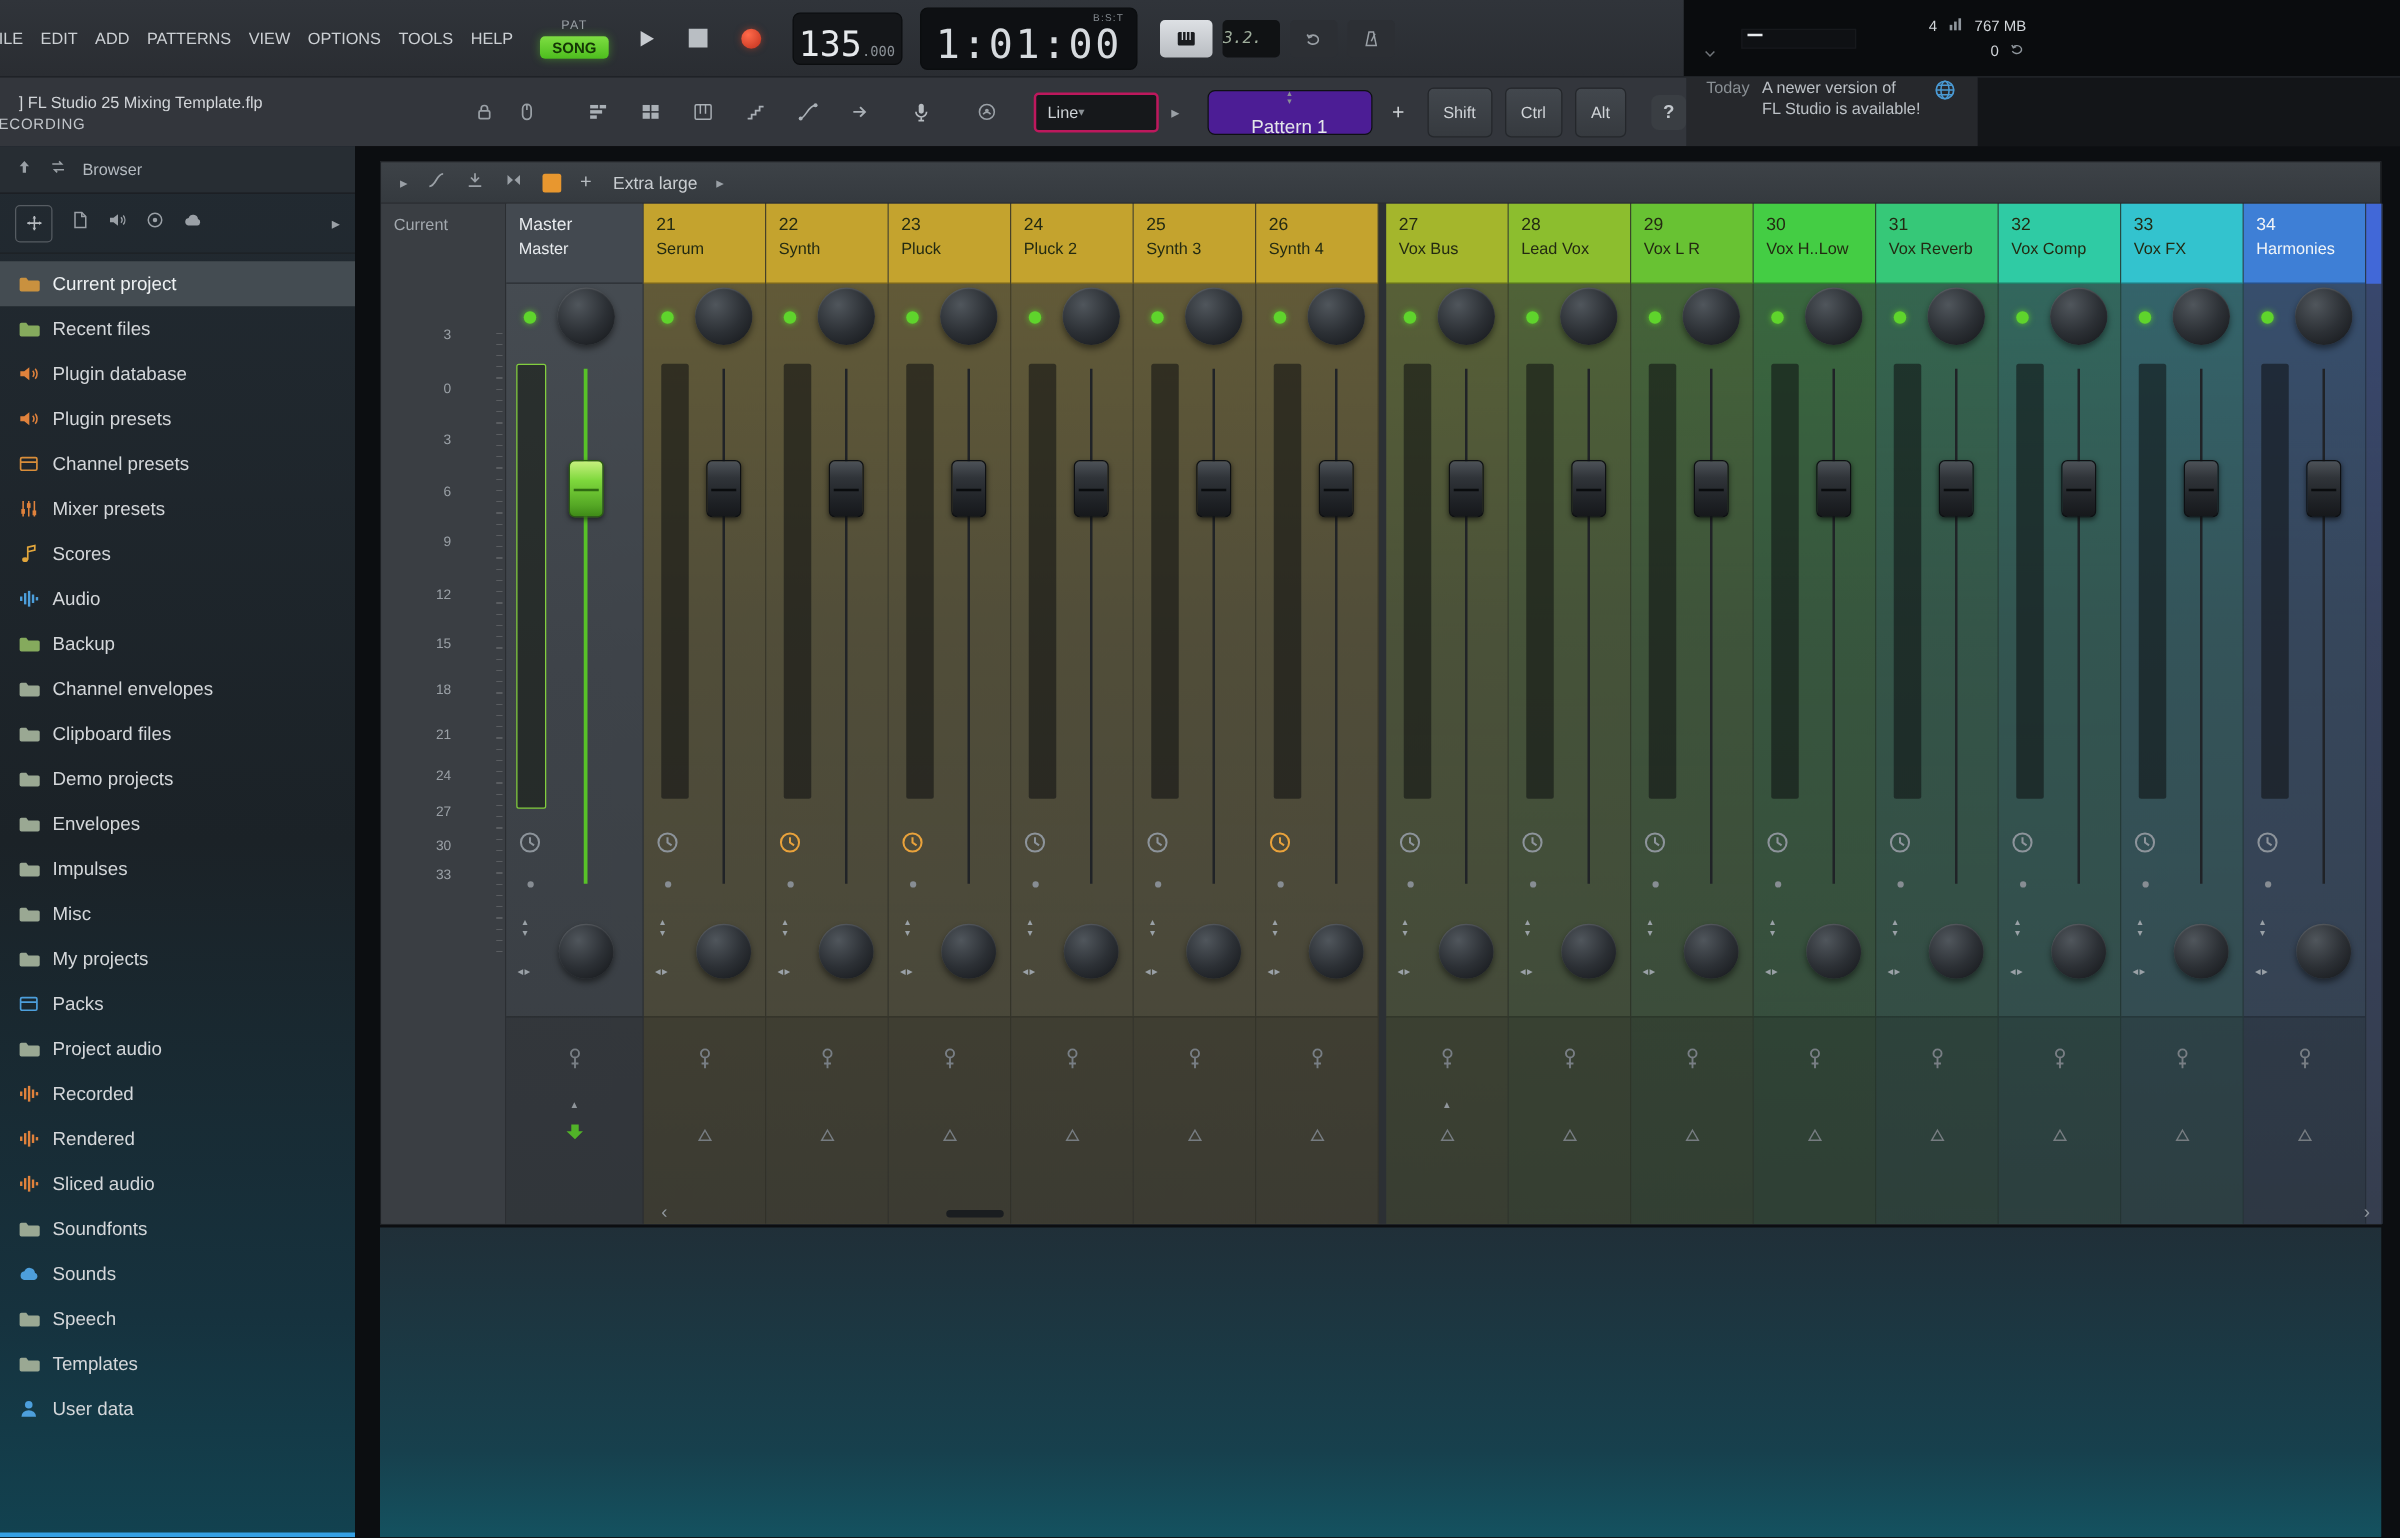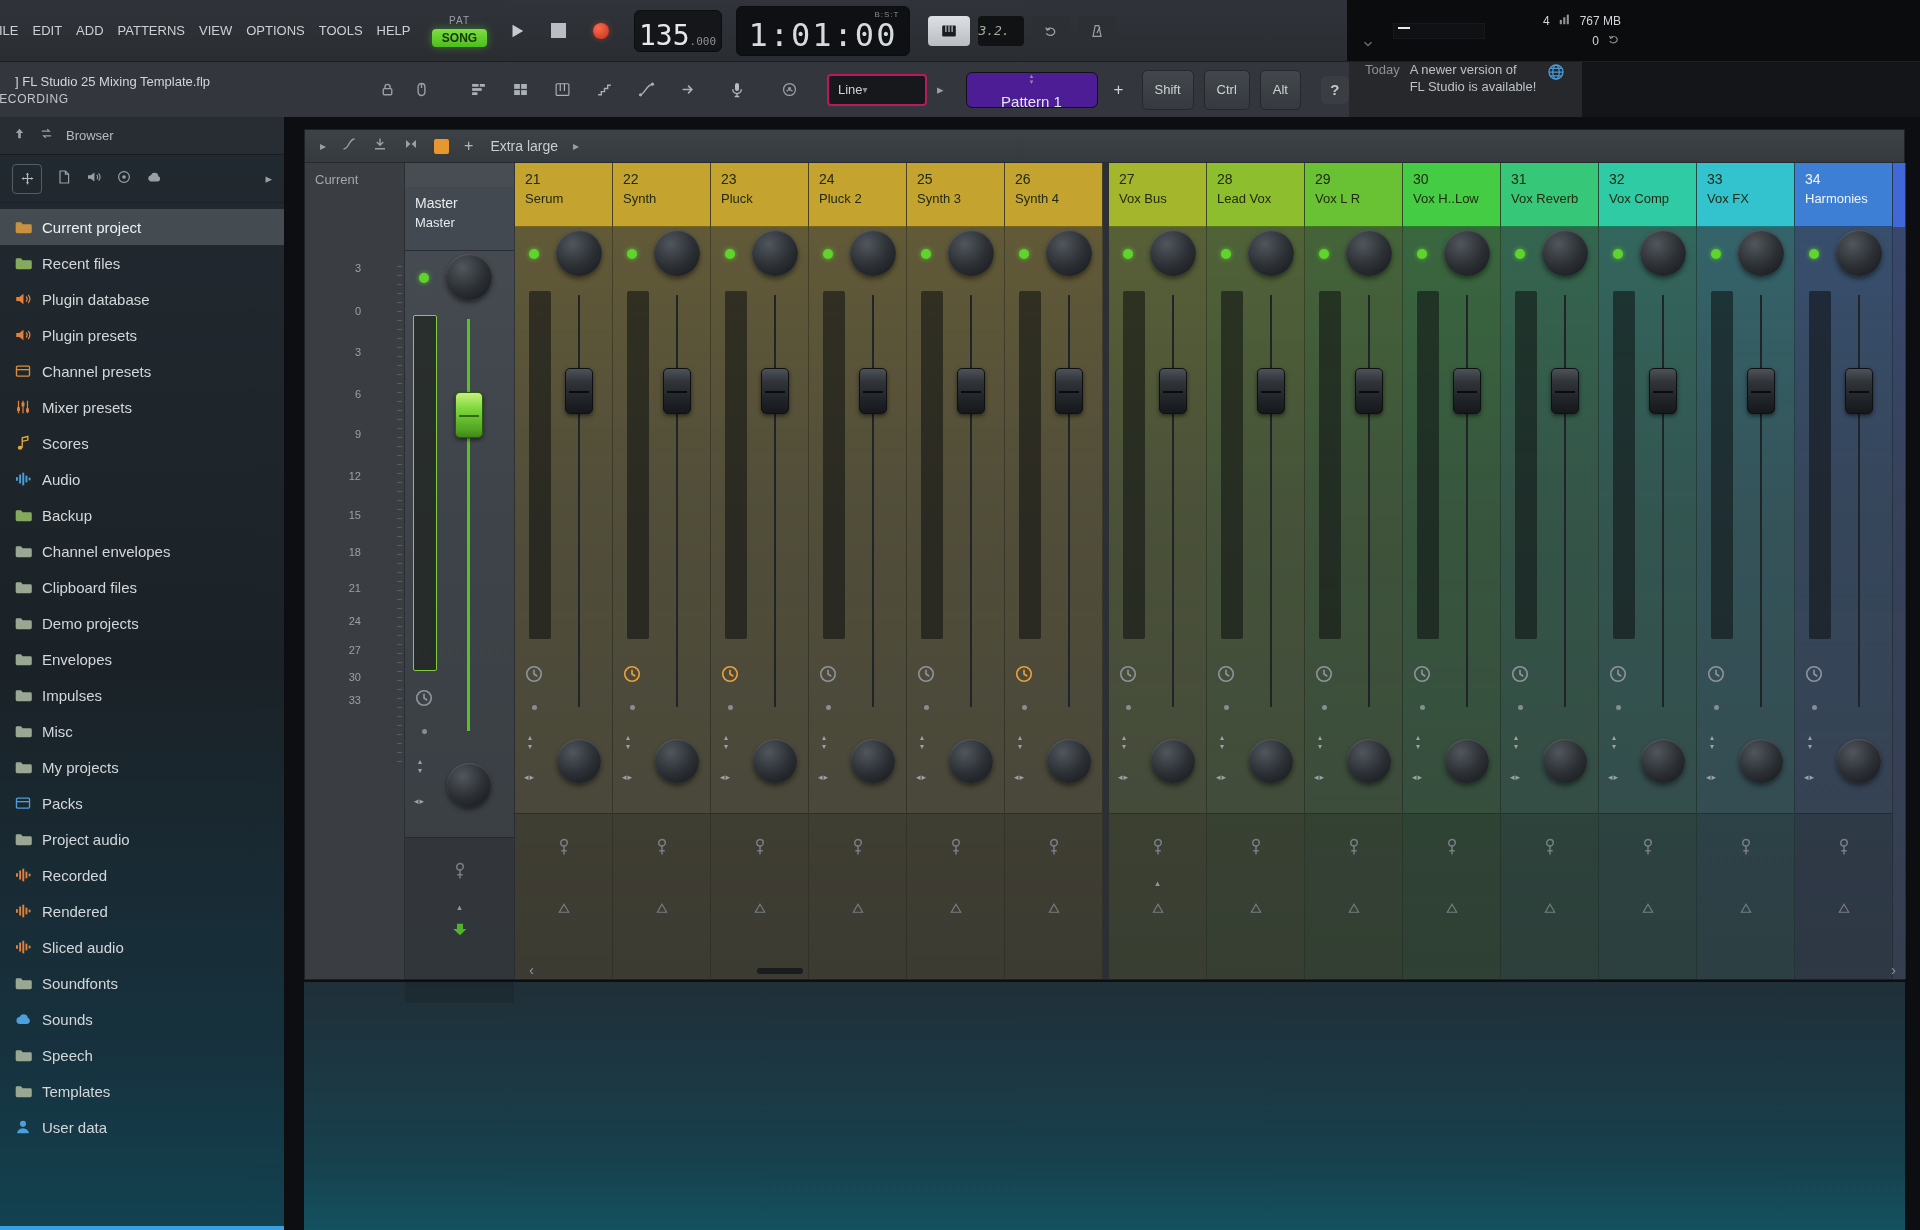--- a/index.html
+++ b/index.html
@@ -109,21 +109,21 @@
          background:repeating-linear-gradient(180deg,rgba(255,255,255,.16) 0 1px,transparent 1px 9px);}
 
   .strips{display:flex;flex:1;background:#2c3034;}
   .strip{width:98px;flex:none;position:relative;border-right:1px solid rgba(0,0,0,.28);
          background:linear-gradient(180deg,rgba(var(--tint),.34) 0%,rgba(var(--tint),.20) 42%,rgba(var(--tint),.12) 100%),#34383c;}
   .strip.master{width:110px;background:linear-gradient(180deg,#474d53,#3e4349 45%,#393e43);}
   .strip.gap{margin-left:6px;}
   .strip.sliver{width:13px;--tint:65,104,216;}
   .sliver-head{background:#4168d8;height:64px;}
   .s-head{height:64px;padding:7px 0 0 10px;line-height:19px;border-bottom:1px solid rgba(0,0,0,.38);}
-  .master .s-head{background:#434950;color:#e8ebee;margin-top:24px;}
+  .master .s-head{background:#434950;color:#e8ebee;}
   .s-num{font-size:14px;}
   .s-name{font-size:13px;white-space:nowrap;overflow:hidden;}
   .s-body{position:relative;height:752px;}
   .s-body::before{content:"";position:absolute;left:0;right:0;top:586px;height:1px;background:rgba(0,0,0,.35);}
   .s-body::after{content:"";position:absolute;left:0;right:0;top:587px;bottom:0;background:rgba(10,12,14,.16);}
   .led{position:absolute;left:14px;top:22px;width:10px;height:10px;border-radius:50%;background:#5fd42c;
        box-shadow:0 0 5px rgba(95,212,44,.85);}
   .knob{border-radius:50%;background:radial-gradient(circle at 36% 30%,#50565c,#2c3035 52%,#131518 100%);
         box-shadow:inset 0 1px 1px rgba(255,255,255,.14),0 3px 5px rgba(0,0,0,.45);}
   .knob.pan{position:absolute;left:41px;top:3px;width:46px;height:46px;}

